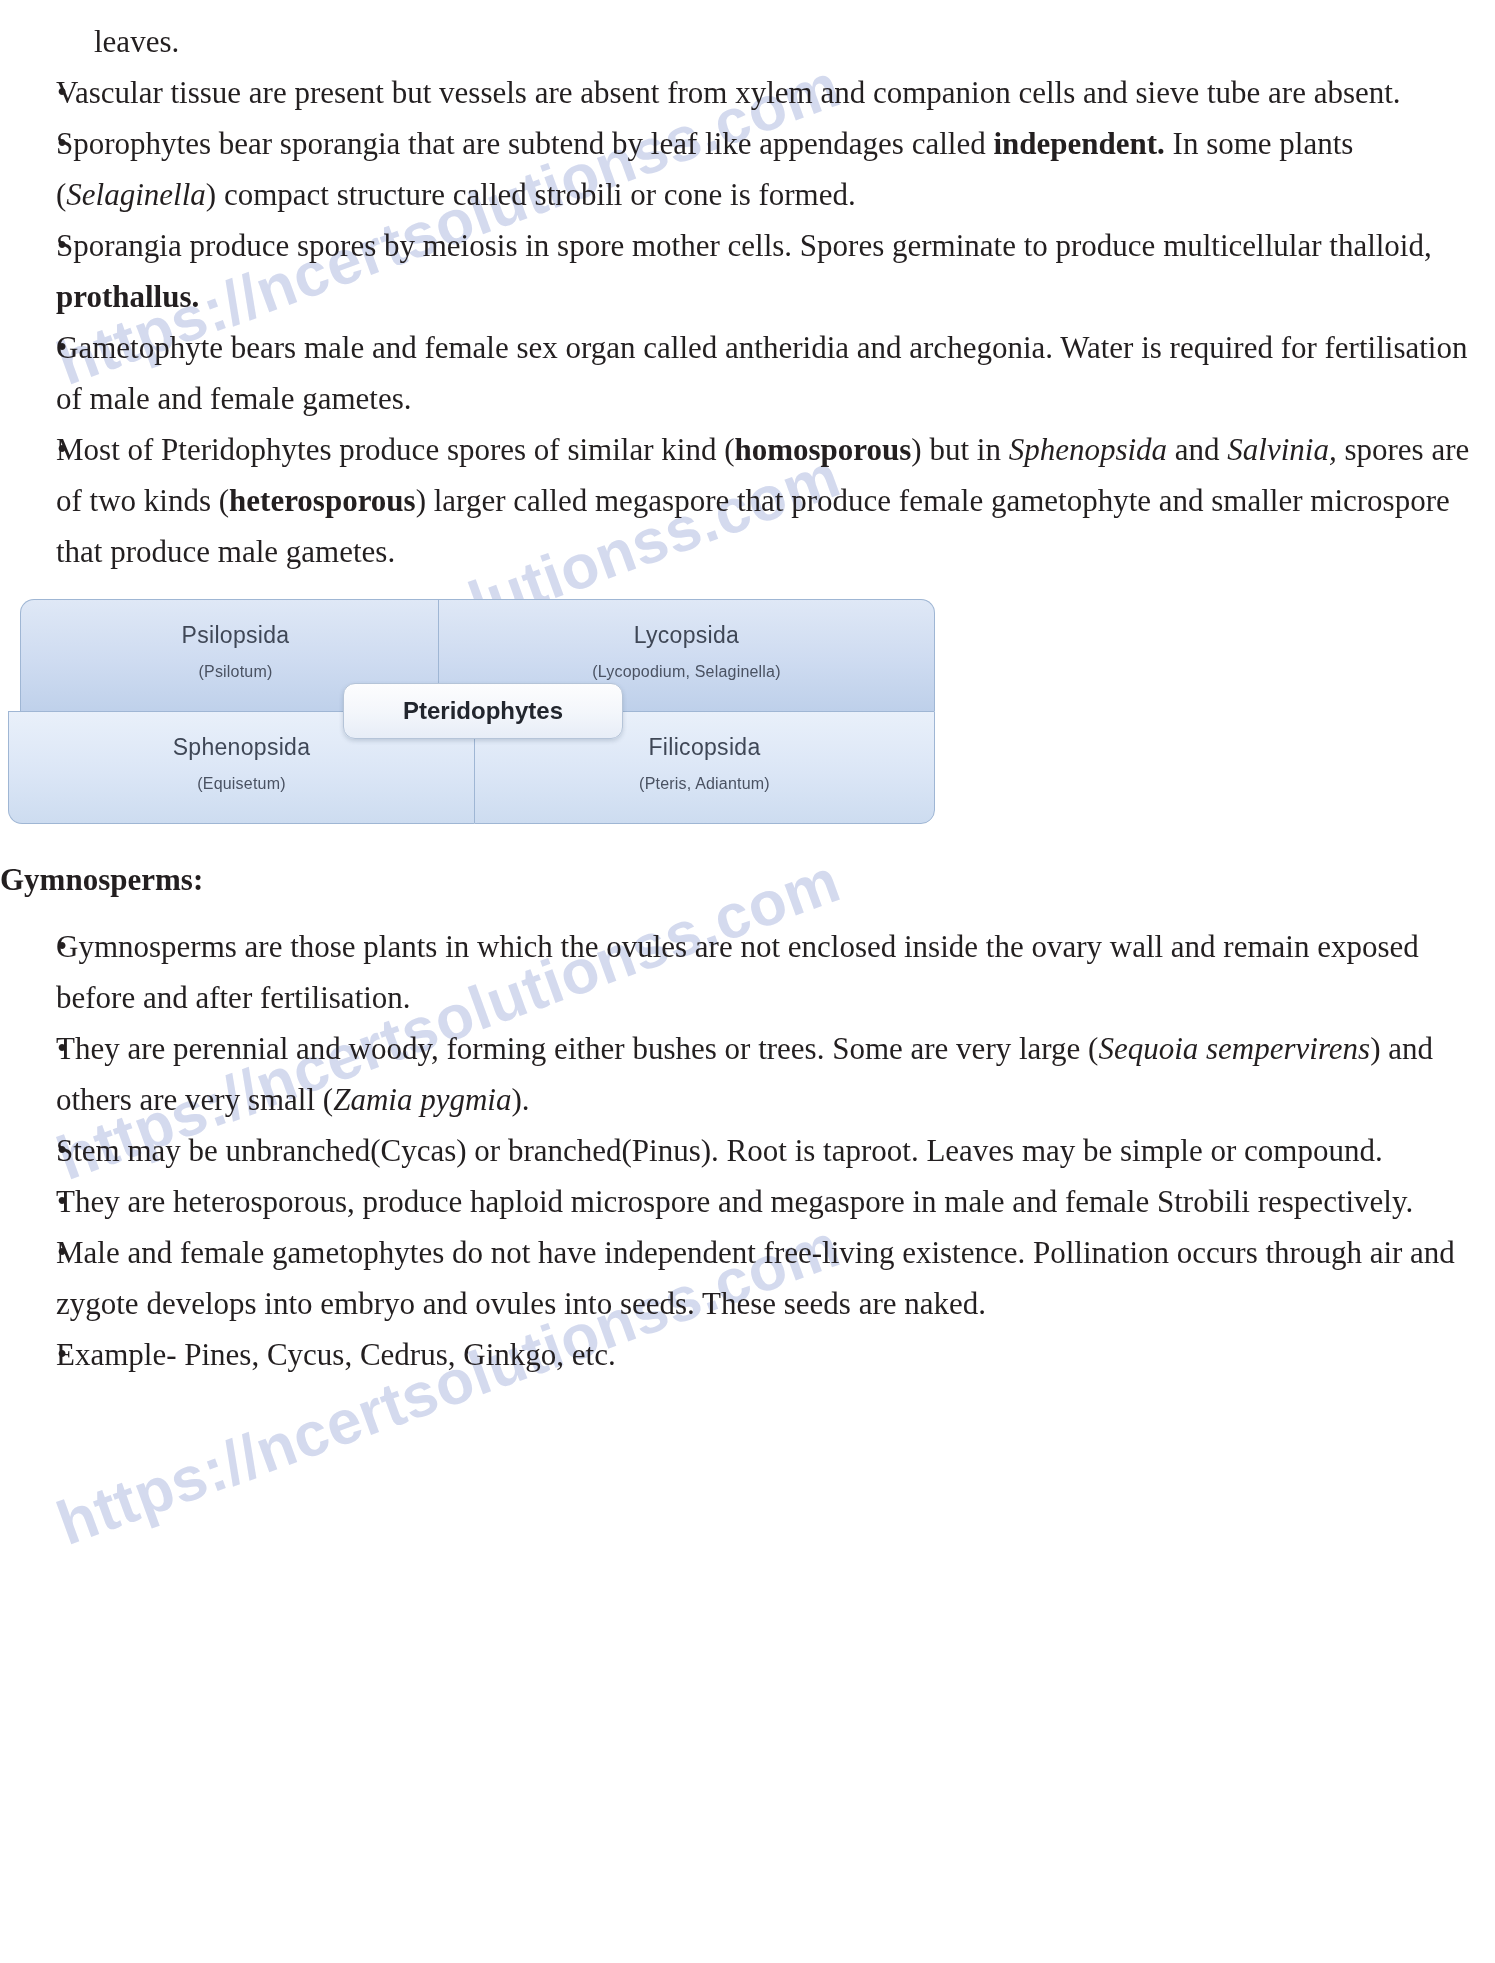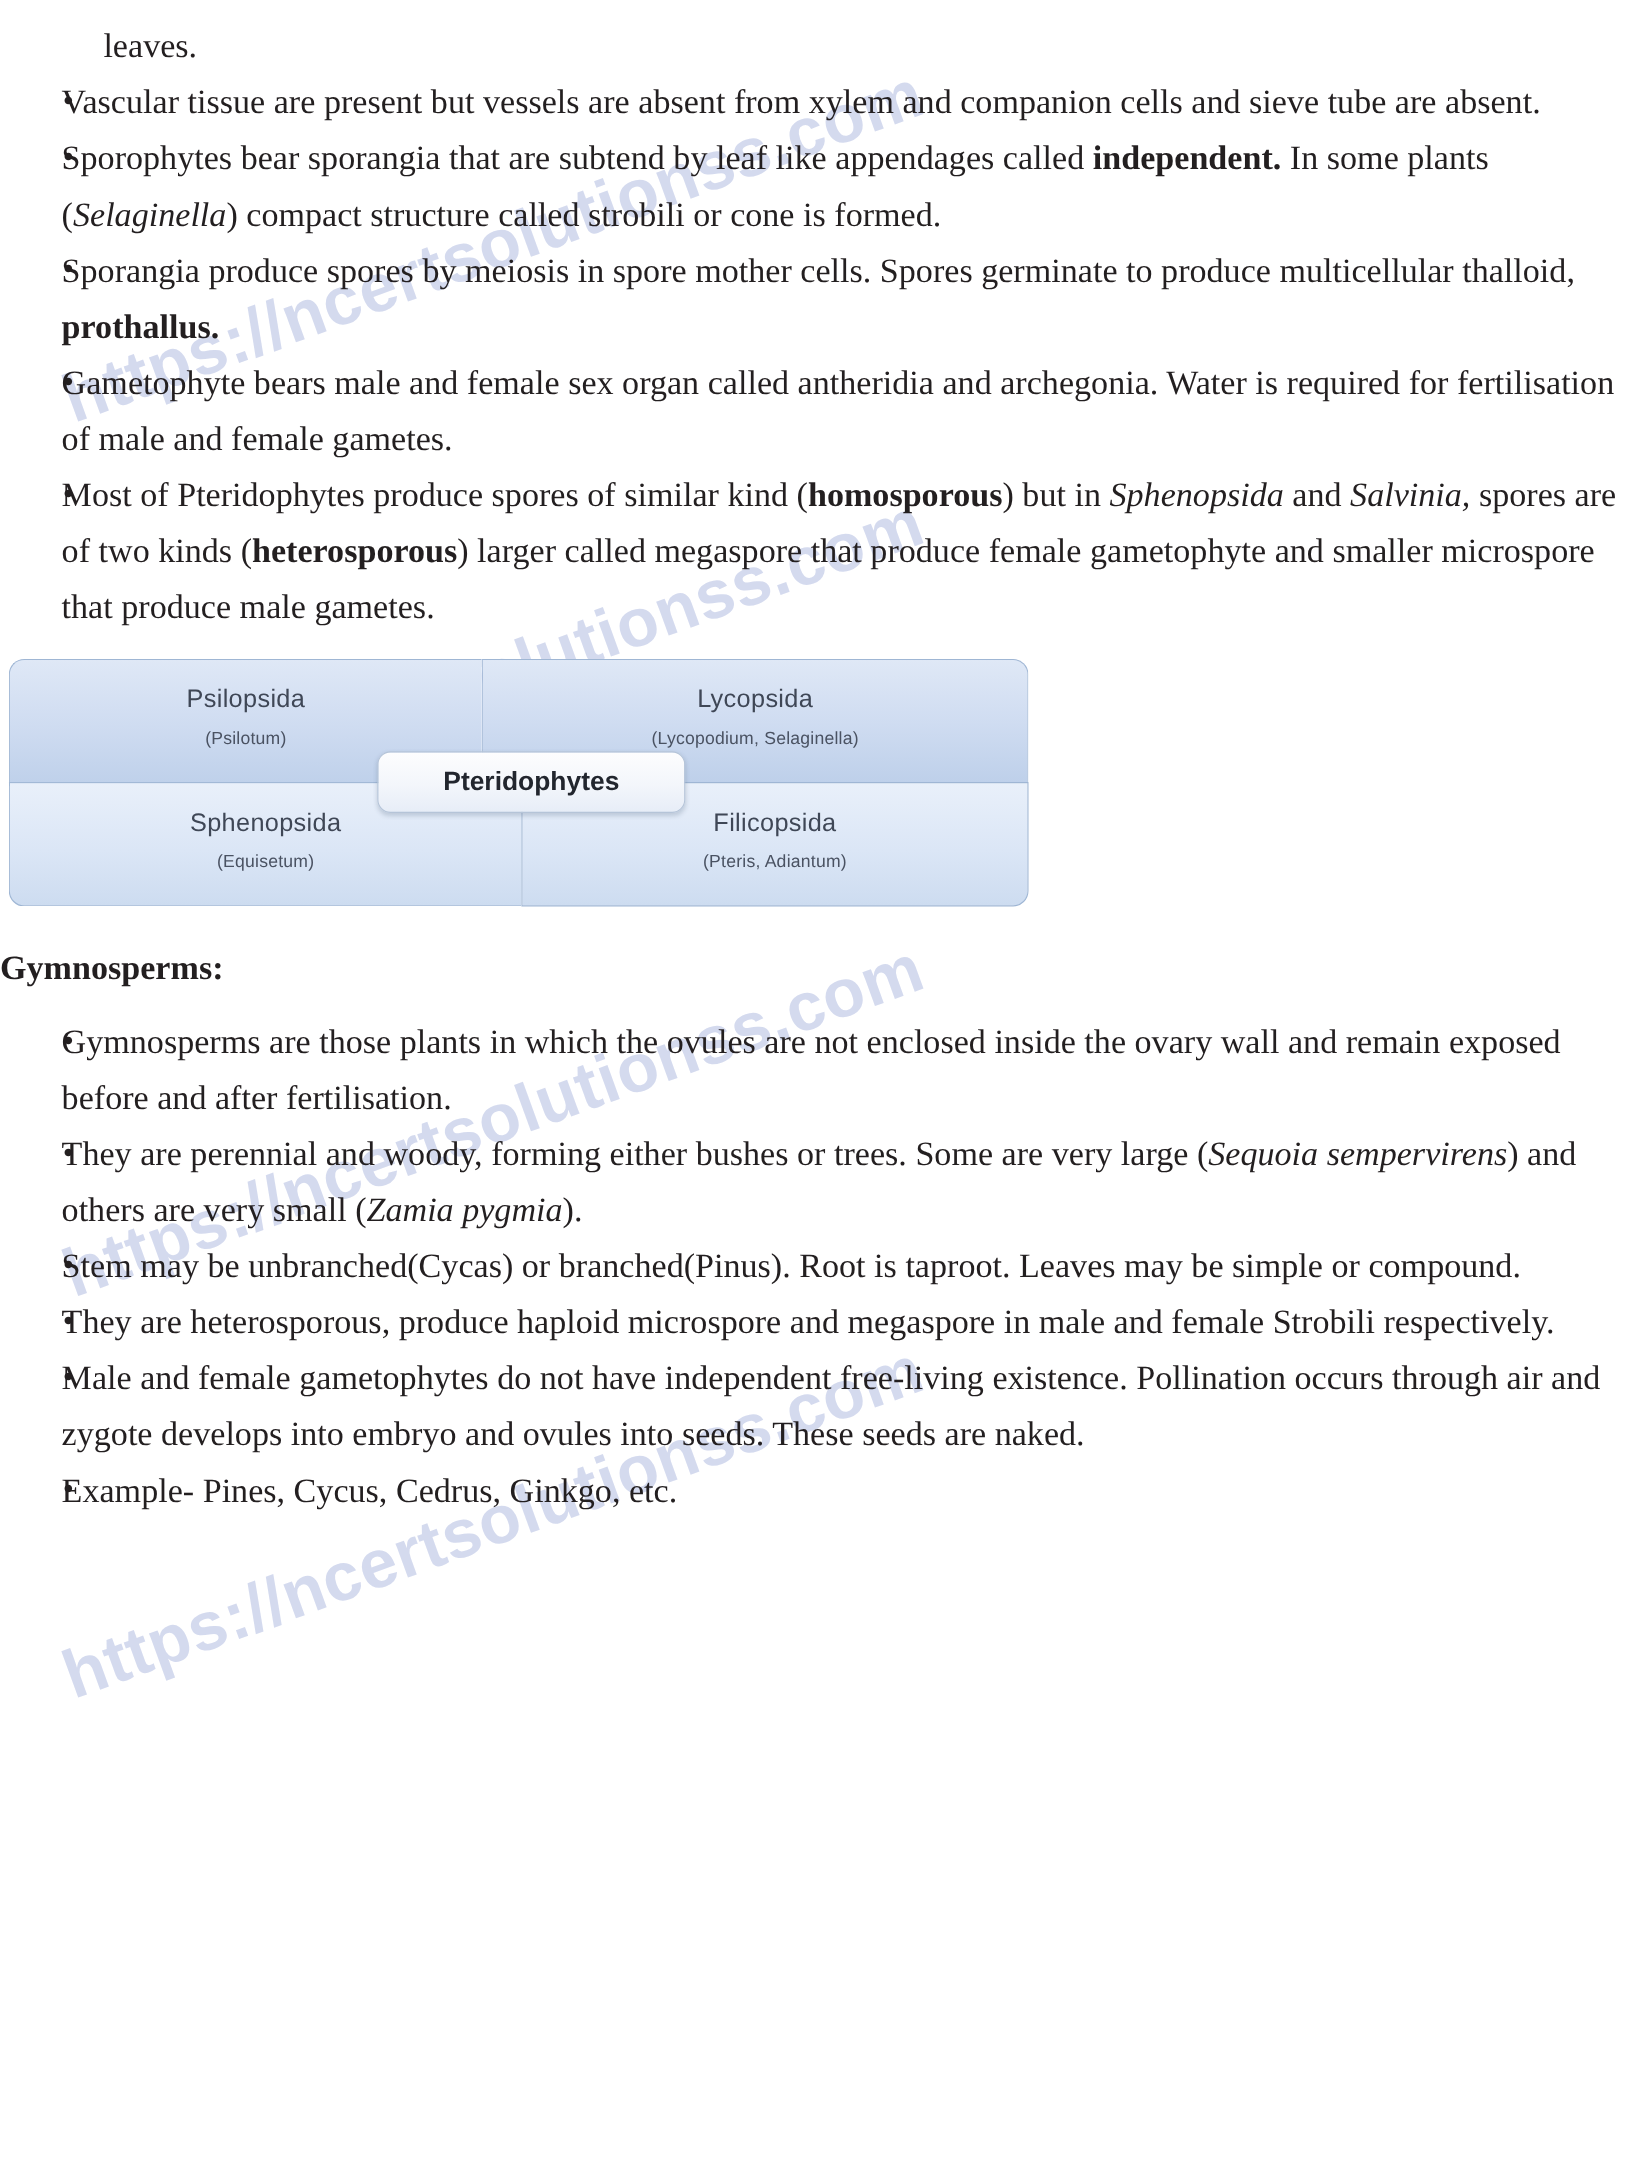--- a/index.html
+++ b/index.html
@@ -100,21 +100,21 @@
   .quad {
     position: absolute;
     box-sizing: border-box;
     border: 1px solid #9fb6d4;
     background: linear-gradient(to bottom, #dfe8f6 0%, #cfdcf1 52%, #bed0ea 100%);
     text-align: center;
     font-family: "Liberation Sans", sans-serif;
     color: #3b4250;
   }
   .q-tl {
-    left: 0; top: 0; width: 430px; height: 116px;
+    left: 12px; top: 0; width: 430px; height: 116px;
     border-top-left-radius: 14px;
     border-right: none;
     border-bottom: none;
   }
   .q-tr {
     left: 430px; top: 0; width: 497px; height: 112px;
     border-top-right-radius: 14px;
     border-bottom: none;
   }
   .q-bl {

